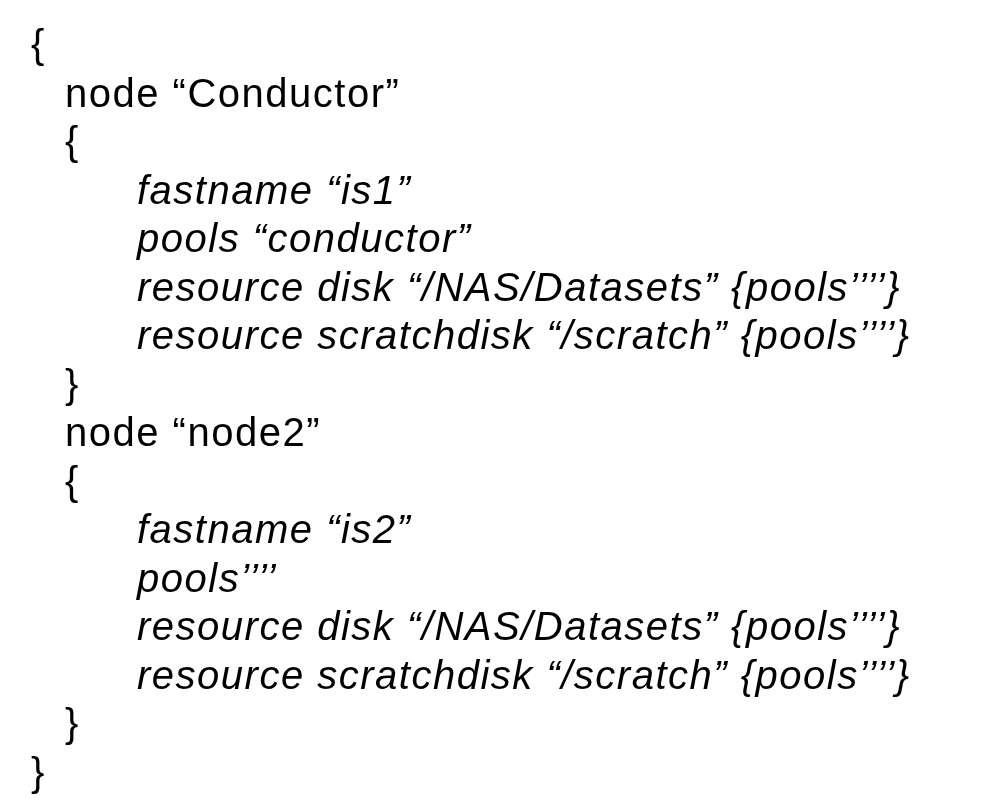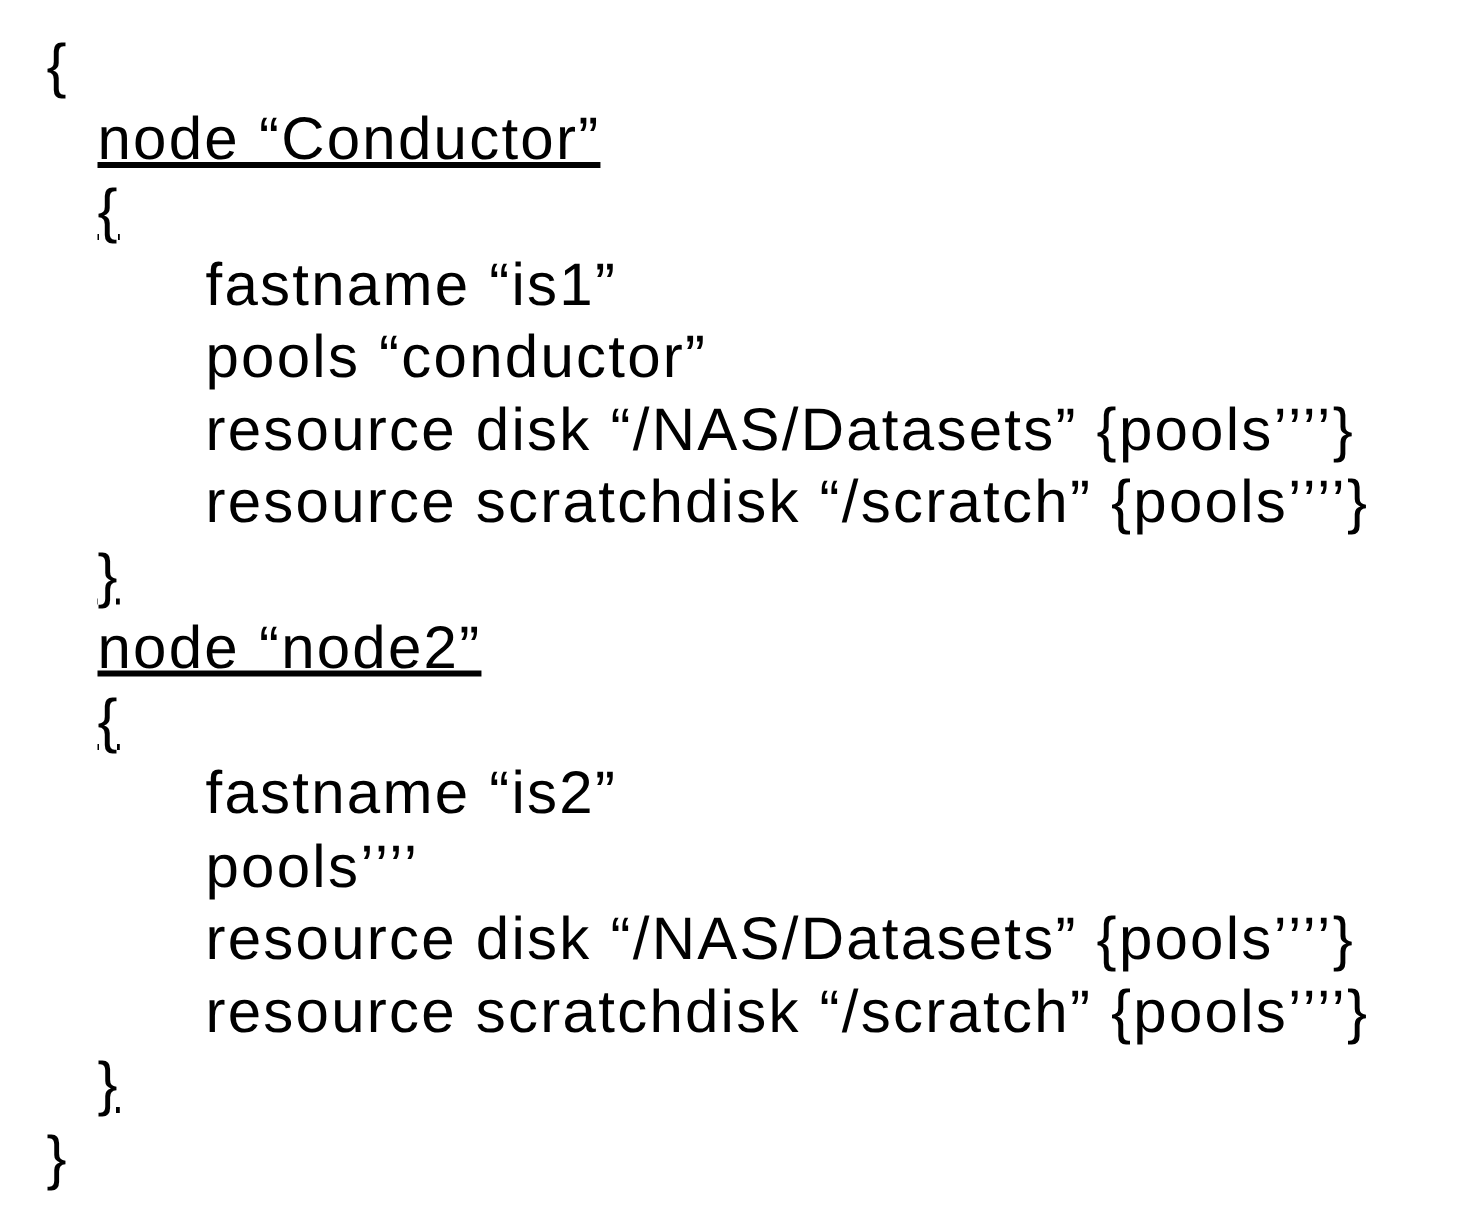--- a/index.html
+++ b/index.html
@@ -20,19 +20,19 @@
       line-height: 48.5px;
       letter-spacing: 1.5px;
       font-weight: 400;
       color: #000000;
       white-space: pre;
     }
     .line {
       height: 48.5px;
     }
     .indent-0 { padding-left: 0; }
-    .indent-1 { padding-left: 34px; text-decoration: underline; }
-    .indent-2 { padding-left: 106px; }
+    .indent-1 { padding-left: 34px; }
+    .indent-2 { padding-left: 106px; font-style: italic; }
   </style>
 </head>
 <body>
 
 <div class="code"><div class="line indent-0">{</div><div class="line indent-1">node “Conductor”</div><div class="line indent-1">{</div><div class="line indent-2">fastname “is1”</div><div class="line indent-2">pools “conductor”</div><div class="line indent-2">resource disk “/NAS/Datasets” {pools’’’’}</div><div class="line indent-2">resource scratchdisk “/scratch” {pools’’’’}</div><div class="line indent-1">}</div><div class="line indent-1">node “node2”</div><div class="line indent-1">{</div><div class="line indent-2">fastname “is2”</div><div class="line indent-2">pools’’’’</div><div class="line indent-2">resource disk “/NAS/Datasets” {pools’’’’}</div><div class="line indent-2">resource scratchdisk “/scratch” {pools’’’’}</div><div class="line indent-1">}</div><div class="line indent-0">}</div></div>
 
 </body></html>

